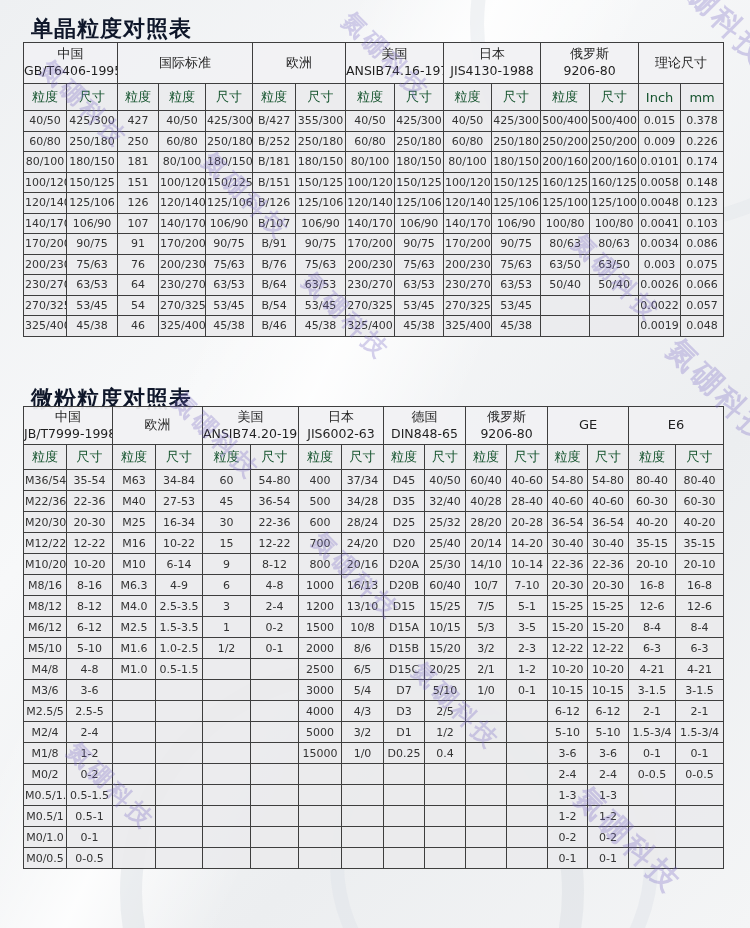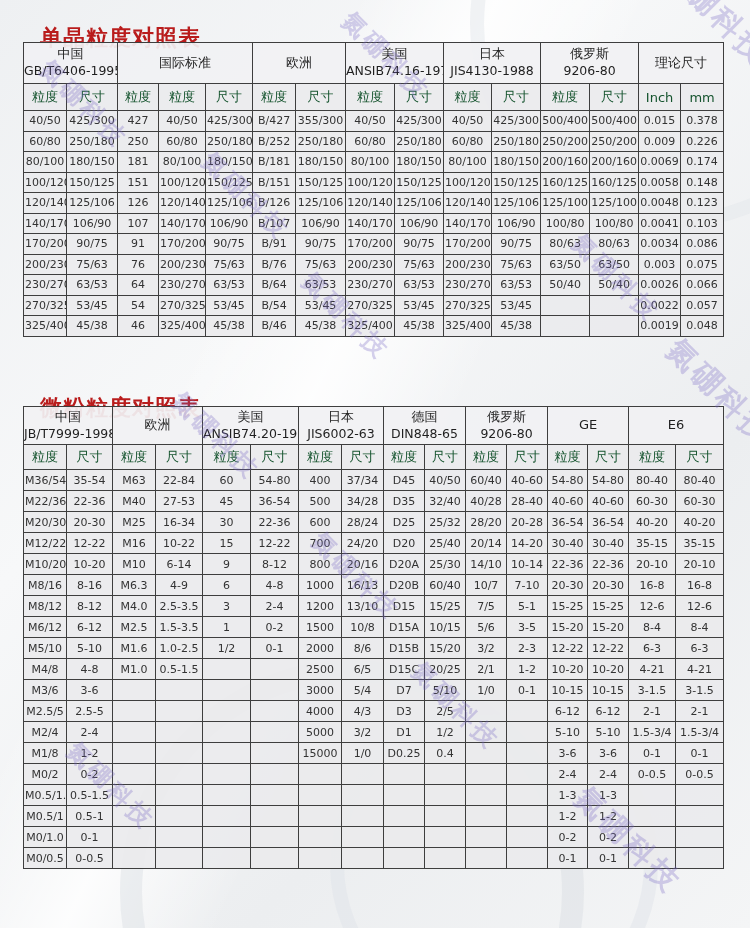--- a/index.html
+++ b/index.html
@@ -16,21 +16,21 @@
   .ring.r1{width:420px;height:420px;left:120px;top:660px;border-width:22px;}
   .ring.r2{width:300px;height:300px;left:330px;top:700px;border-color:rgba(222,226,232,.45);}
   .ring.r3{width:380px;height:380px;left:470px;top:-180px;border-color:rgba(228,231,236,.5);}
   
   .wm{
     position:absolute;color:rgba(118,104,196,.30);font-size:30px;font-weight:bold;
     transform:rotate(45deg);letter-spacing:4px;white-space:nowrap;pointer-events:none;z-index:5;
   }
   .wm.small{font-size:24px;}
   h1.tbl-title{
-    position:absolute;left:23px;margin:17px;color:#b91c1c;font-size:22px;font-weight:bold;
+    position:absolute;left:23px;margin:8px;color:#0f172a;font-size:22px;font-weight:bold;
     letter-spacing:1px;
   }
   #title1{top:6px;}
   #title2{top:376px;}
   table{border-collapse:collapse;table-layout:fixed;position:absolute;left:23px;width:700px;z-index:2;}
   #table1{top:42px;}
   #table2{top:406px;}
   th,td{
     border:1.5px solid #3e3e3e;text-align:center;vertical-align:middle;
     color:#333;background:rgba(235,235,237,.93);overflow:hidden;white-space:nowrap;
@@ -164,21 +164,21 @@
           <td>80/100</td>
           <td>180/150</td>
           <td>B/181</td>
           <td>180/150</td>
           <td>80/100</td>
           <td>180/150</td>
           <td>80/100</td>
           <td>180/150</td>
           <td>200/160</td>
           <td>200/160</td>
-          <td>0.0069</td>
+          <td>0.0101</td>
           <td>0.174</td>
         </tr>
         <tr>
           <td>100/120</td>
           <td>150/125</td>
           <td>151</td>
           <td>100/120</td>
           <td>150/125</td>
           <td>B/151</td>
           <td>150/125</td>
@@ -382,21 +382,21 @@
           <th class="sub">尺寸</th>
           <th class="sub">粒度</th>
           <th class="sub">尺寸</th>
         </tr>
       </thead>
       <tbody>
         <tr>
           <td>M36/54</td>
           <td>35-54</td>
           <td>M63</td>
-          <td>22-84</td>
+          <td>34-84</td>
           <td>60</td>
           <td>54-80</td>
           <td>400</td>
           <td>37/34</td>
           <td>D45</td>
           <td>40/50</td>
           <td>60/40</td>
           <td>40-60</td>
           <td>54-80</td>
           <td>54-80</td>
@@ -515,21 +515,21 @@
           <td>M6/12</td>
           <td>6-12</td>
           <td>M2.5</td>
           <td>1.5-3.5</td>
           <td>1</td>
           <td>0-2</td>
           <td>1500</td>
           <td>10/8</td>
           <td>D15A</td>
           <td>10/15</td>
-          <td>5/6</td>
+          <td>5/3</td>
           <td>3-5</td>
           <td>15-20</td>
           <td>15-20</td>
           <td>8-4</td>
           <td>8-4</td>
         </tr>
         <tr>
           <td>M5/10</td>
           <td>5-10</td>
           <td>M1.6</td>

